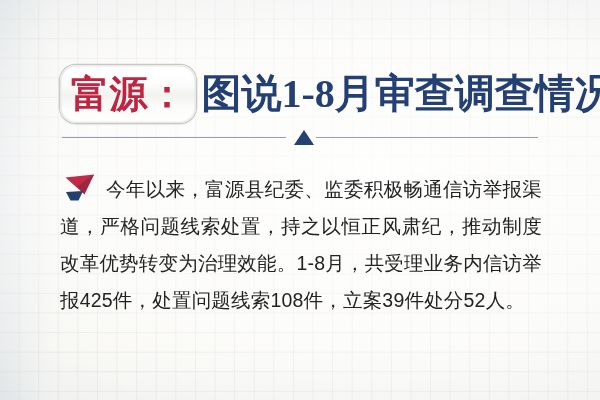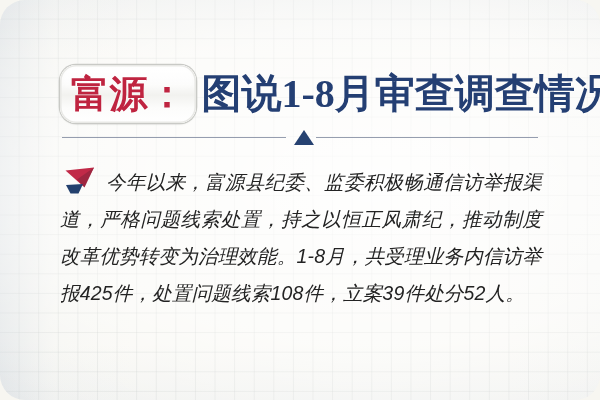--- a/index.html
+++ b/index.html
@@ -15,21 +15,20 @@
     background: #f7f6f1;
   }
 
   
   .poster {
     position: relative;
     width: 600px;
     height: 400px;
     overflow: hidden;
     background-color: #f8f7f2;
-    border-radius: 25px;
   }
 
   
   .grid-layer {
     position: absolute;
     inset: 0;
     background-image:
       linear-gradient(to right, rgba(176,182,178,0.30) 1px, transparent 1px),
       linear-gradient(to bottom, rgba(176,182,178,0.30) 1px, transparent 1px);
     background-size: 19.6px 19.6px;
@@ -161,23 +160,22 @@
     height: 0;
     border-left: 10px solid transparent;
     border-right: 10px solid transparent;
     border-bottom: 15px solid #264271;
   }
 
   
   .body-block {
     position: absolute;
     left: 60px;
-    top: 164px;
+    top: 171px;
     width: 482px;
-    font-style: italic;
   }
 
   .para {
     position: relative;
     margin: 0;
     font-family: "Liberation Sans", "DejaVu Sans", sans-serif;
     font-size: 19.5px;
     line-height: 37px;
     color: #232323;
     text-indent: 46px;

